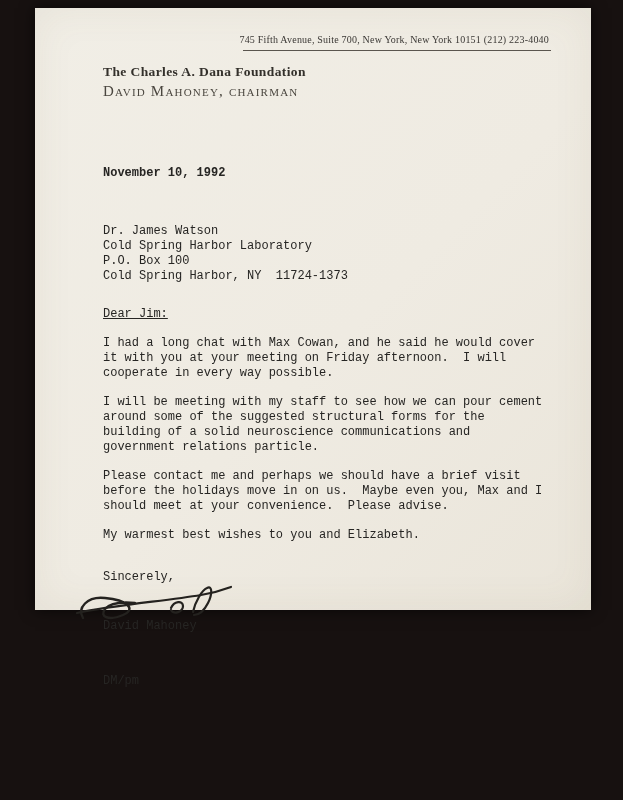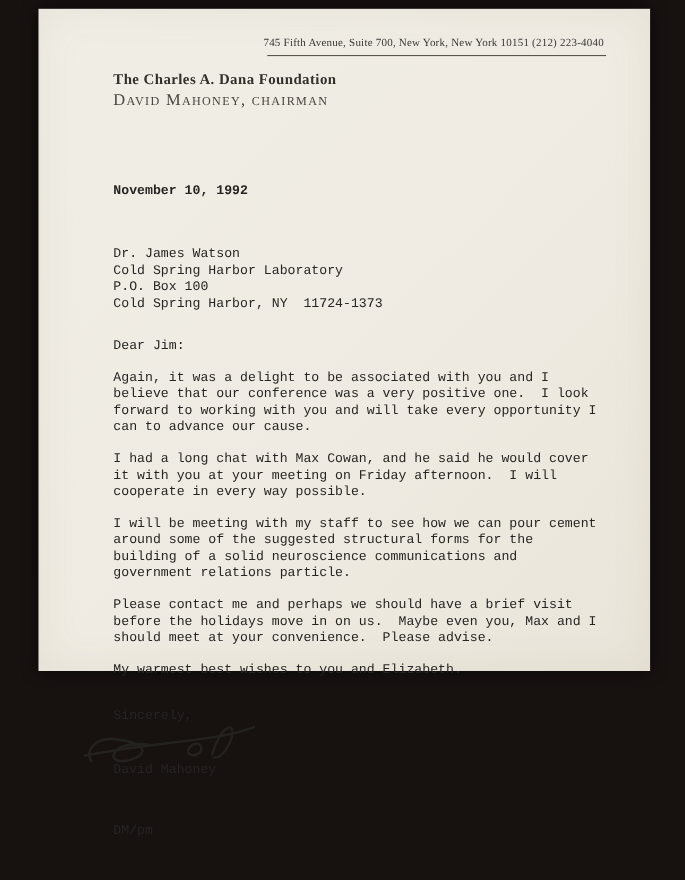--- a/index.html
+++ b/index.html
@@ -55,21 +55,21 @@
   .tw{
     font-family:"Liberation Mono", monospace;
     font-size:12px;
     line-height:15px;
     color:#262523;
     white-space:pre-wrap;
     margin:0;
   }
   .date{margin-top:66px;font-weight:bold;}
   .recipient{margin-top:43px;}
-  .salutation{margin-top:23px;}
+  .salutation{margin-top:23px;text-decoration:underline;}
   .para{margin-top:14px;}
   .closing{margin-top:27px;}
   .sig-block{
     margin-top:3px;
     position:relative;
     height:50px;
   }
   .sig-svg{
     position:absolute;
     left:-30px; top:-4px;
@@ -93,24 +93,20 @@
 
   <p class="tw date">November 10, 1992</p>
 
   <p class="tw recipient">Dr. James Watson
 Cold Spring Harbor Laboratory
 P.O. Box 100
 Cold Spring Harbor, NY  11724-1373</p>
 
   <p class="tw salutation">Dear Jim:</p>
 
-  <p class="tw para">Again, it was a delight to be associated with you and I
-believe that our conference was a very positive one.  I look
-forward to working with you and will take every opportunity I
-can to advance our cause.</p>
   <p class="tw para">I had a long chat with Max Cowan, and he said he would cover
 it with you at your meeting on Friday afternoon.  I will
 cooperate in every way possible.</p>
   <p class="tw para">I will be meeting with my staff to see how we can pour cement
 around some of the suggested structural forms for the
 building of a solid neuroscience communications and
 government relations particle.</p>
   <p class="tw para">Please contact me and perhaps we should have a brief visit
 before the holidays move in on us.  Maybe even you, Max and I
 should meet at your convenience.  Please advise.</p>

